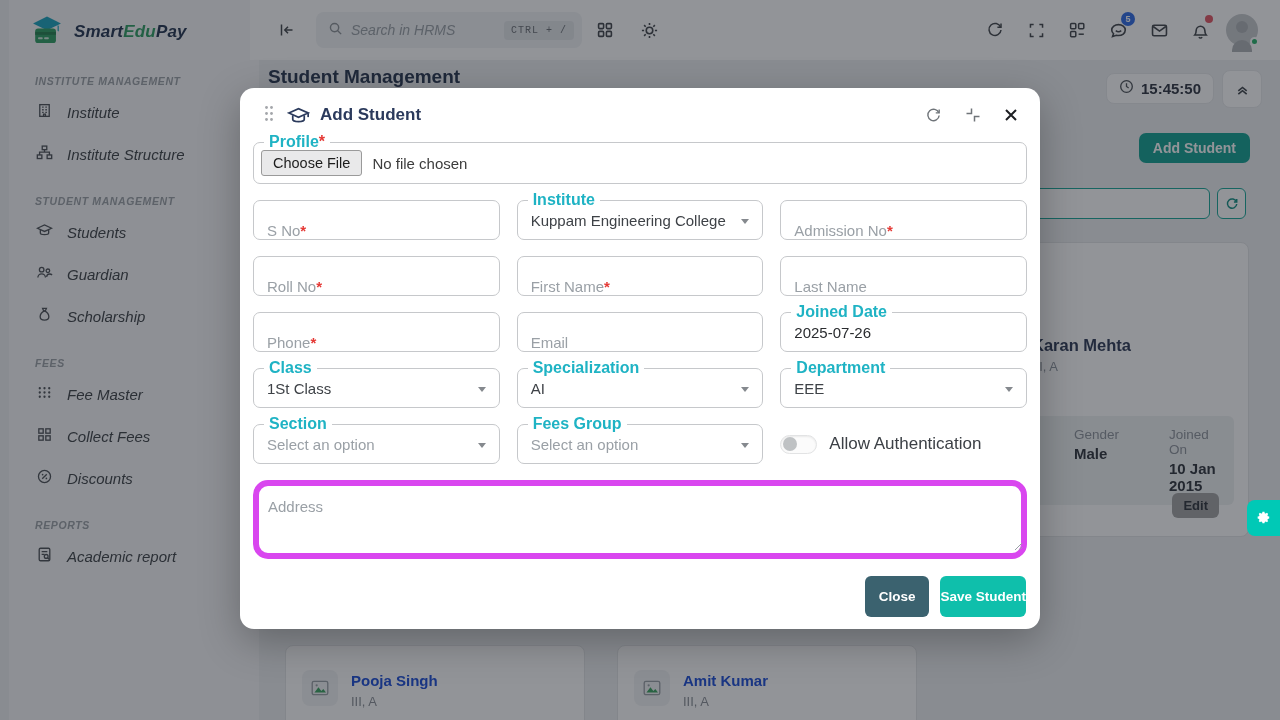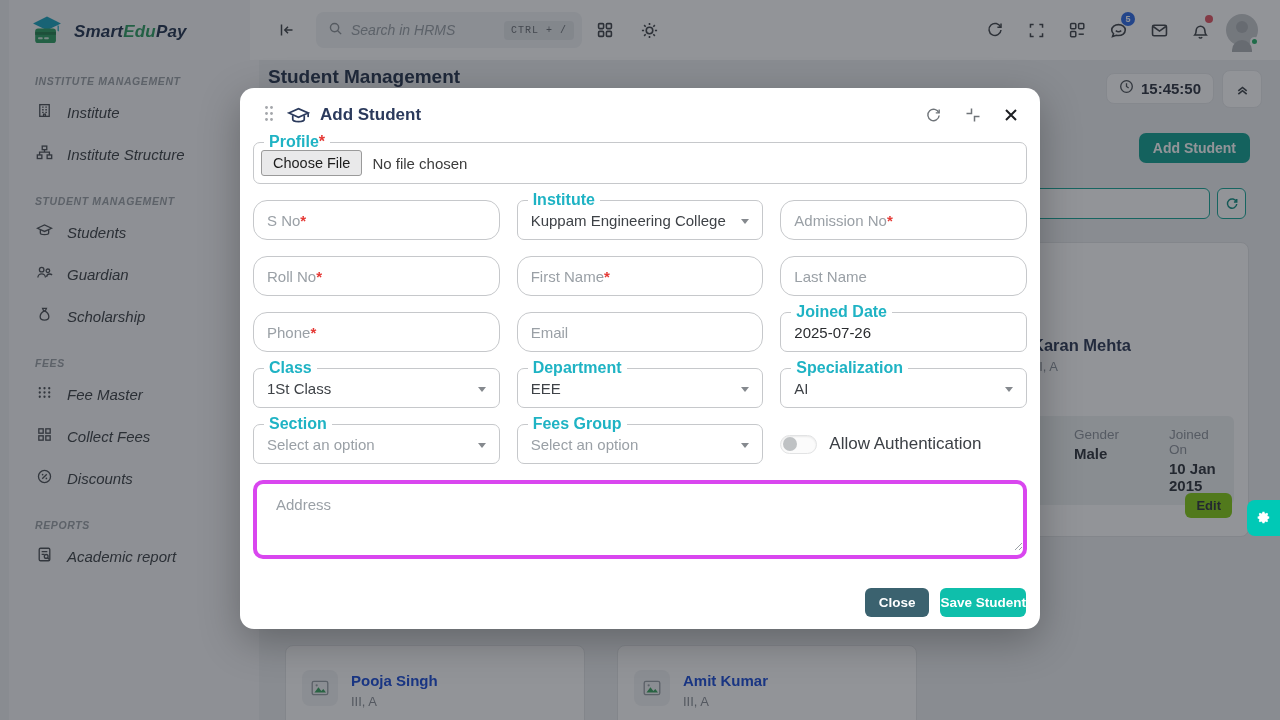--- a/index.html
+++ b/index.html
@@ -44,21 +44,21 @@
 
   .stu-card { position:absolute; background:#fff; border:1px solid #e2e4e6; border-radius:8px; }
   .card-karan { left:699px; top:182px; width:300px; height:295px; }
   .ck-head { position:absolute; left:0; top:88px; width:100%; display:flex; align-items:center; gap:14px; padding:0 20px; }
   .ck-avatar { width:48px; height:48px; border-radius:50%; background:#e6e8ea; flex:0 0 auto; }
   .ck-name { font-size:16.5px; font-weight:700; color:#2e3a55; }
   .ck-meta { font-size:13px; color:#9097a0; margin-top:4px; }
   .ck-info { position:absolute; left:14px; right:14px; top:173px; background:#eff1f2; border-radius:6px; padding:11px 14px; display:grid; grid-template-columns:96px 95px 1fr; }
   .ck-info .lbl { font-size:13.5px; color:#8d939b; }
   .ck-info .val { font-size:15px; font-weight:700; color:#2e333b; margin-top:3px; }
-  .edit-chip { position:absolute; right:16px; top:250px; background:#84cc16; border:none; border-radius:6px; padding:5px 11px; font-size:13px; font-weight:700; color:#2e333b; font-family:"Liberation Sans",sans-serif; cursor:pointer; }
+  .edit-chip { position:absolute; right:29px; top:250px; background:#a3a3a3; border:none; border-radius:6px; padding:5px 11px; font-size:13px; font-weight:700; color:#2e333b; font-family:"Liberation Sans",sans-serif; cursor:pointer; }
 
   .card-small { top:585px; width:300px; height:170px; padding:24px 16px 0; display:flex; align-items:flex-start; gap:13px; }
   .cs-avatar { width:36px; height:36px; border-radius:8px; background:#f2f3f5; display:flex; align-items:center; justify-content:center; flex:0 0 auto; }
   .cs-name { font-size:15px; font-weight:700; color:#1d4ed8; padding-top:2px; }
   .cs-meta { font-size:13px; color:#8a8f96; margin-top:5px; }
 
   
   .overlay { position:absolute; inset:0; background:rgba(23,28,36,0.47); z-index:40; }
   .float-gear { position:absolute; right:0; top:500px; width:33px; height:36px; background:#00c9b6; border:none; border-radius:8px 0 0 8px; z-index:70; display:flex; align-items:center; justify-content:center; cursor:pointer; }
 
@@ -72,38 +72,38 @@
   .fset { position:relative; border:1px solid #c6c8cb; border-radius:7px; background:#fff; }
   .lgd { position:absolute; top:-8px; left:10px; background:#fff; padding:0 5px; font-size:16px; font-weight:700; color:#1fb3c4; line-height:14px; white-space:nowrap; }
   .req { color:#e53935; font-weight:700; }
 
   .profile-f { margin:0 13px; height:42px; display:flex; align-items:center; padding-left:7px; gap:10px; }
   .choose-btn { background:#e9e9ea; border:1px solid #9a9a9a; border-radius:3px; padding:4px 11px; font-size:14.5px; color:#1c1c1c; font-family:"Liberation Sans",sans-serif; cursor:pointer; }
   .file-status { font-size:15px; color:#3c3c3c; }
 
   .fgrid { margin:16px 13px 0; display:grid; grid-template-columns:repeat(3,1fr); column-gap:17px; row-gap:16px; }
   .cell { position:relative; height:40px; }
-  .ibox { height:40px; border:1px solid #c6c8cb; border-radius:14px; background:#fff; display:flex; align-items:center; padding-left:13px; font-size:15px; cursor:text; }
+  .ibox { height:40px; border:1px solid #c6c8cb; border-radius:7px; background:#fff; display:flex; align-items:flex-end; padding-left:13px; font-size:15px; cursor:text; }
   .ph { color:#9aa0a6; }
   .sel { height:40px; display:flex; align-items:center; padding-left:13px; font-size:15px; cursor:pointer; }
   .sel .val { color:#3e4247; }
   .sel .valph { color:#9aa0a6; }
   .caret { position:absolute; right:13px; top:18px; width:0; height:0; border-left:4.5px solid transparent; border-right:4.5px solid transparent; border-top:5.5px solid #85898e; }
   .cell-toggle { display:flex; align-items:center; border:none; }
   .tgl { position:relative; width:37px; height:19px; border-radius:10px; background:#fbfbfb; border:1px solid #e2e3e4; box-shadow:inset 0 1px 2px rgba(0,0,0,.07); cursor:pointer; flex:0 0 auto; }
   .tgl .knob { position:absolute; left:2px; top:1.5px; width:14px; height:14px; border-radius:50%; background:#bfc2c4; }
   .tgl-label { margin-left:12px; font-size:17px; color:#3c4046; }
 
   .addr-wrap { position:relative; margin:16px 13px 0; }
-  .addr { width:100%; height:79px; border:4px solid #d946ef; border-radius:10px; padding:12px 19px; font-size:15px; color:#3e4247; resize:none; outline:none; font-family:"Liberation Sans",sans-serif; display:block; }
+  .addr { width:100%; height:79px; border:6px solid #d946ef; border-radius:15px; padding:12px 9px; font-size:15px; color:#3e4247; resize:none; outline:none; font-family:"Liberation Sans",sans-serif; display:block; }
   .addr::placeholder { color:#9aa0a6; }
   .grip { position:absolute; right:4px; bottom:4px; }
 
   .m-footer { position:absolute; right:14px; bottom:12px; display:flex; gap:11px; }
-  .btn { height:29px; border:none; border-radius:6px; color:#fff; font-size:13.5px; font-weight:700; font-family:"Liberation Sans",sans-serif; cursor:pointer; padding:0 14px; }
+  .btn { height:41px; border:none; border-radius:6px; color:#fff; font-size:13.5px; font-weight:700; font-family:"Liberation Sans",sans-serif; cursor:pointer; padding:0 14px; }
   .btn-close { background:#3b626f; }
   .btn-save { background:#0fbfab; padding:0 0; }
 </style>
 </head>
 <body>
 
 <div id="app">
 
   <div class="sidebar">
     <div class="logo-row">
@@ -473,28 +473,28 @@
         <span class="val" style="color:#2a2c2f;">2025-07-26</span>
       </div>
 
       <div class="cell fset sel">
         <span class="lgd">Class</span>
         <span class="val">1St Class</span>
         <span class="caret"></span>
       </div>
 
       <div class="cell fset sel">
+        <span class="lgd">Specialization</span>
+        <span class="val">AI</span>
+        <span class="caret"></span>
+      </div>
+
+      <div class="cell fset sel">
         <span class="lgd">Department</span>
         <span class="val">EEE</span>
-        <span class="caret"></span>
-      </div>
-
-      <div class="cell fset sel">
-        <span class="lgd">Specialization</span>
-        <span class="val">AI</span>
         <span class="caret"></span>
       </div>
 
       <div class="cell fset sel">
         <span class="lgd">Section</span>
         <span class="valph">Select an option</span>
         <span class="caret"></span>
       </div>
 
       <div class="cell fset sel">

